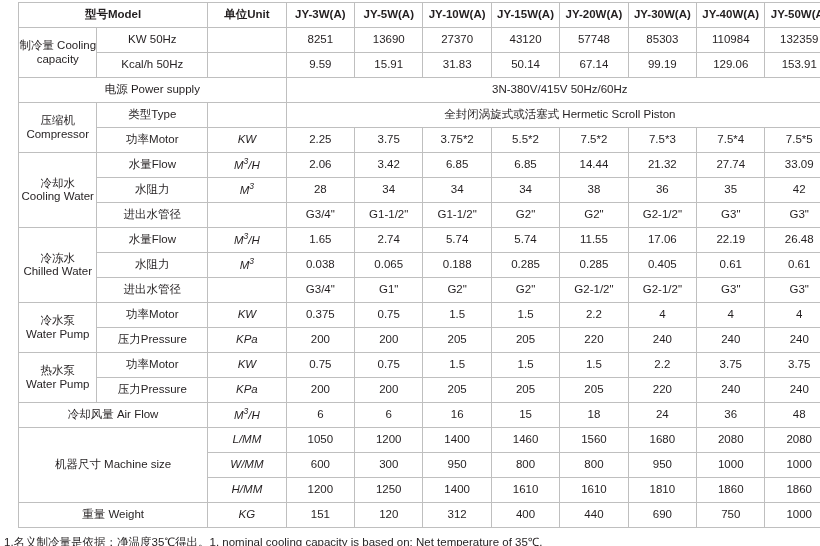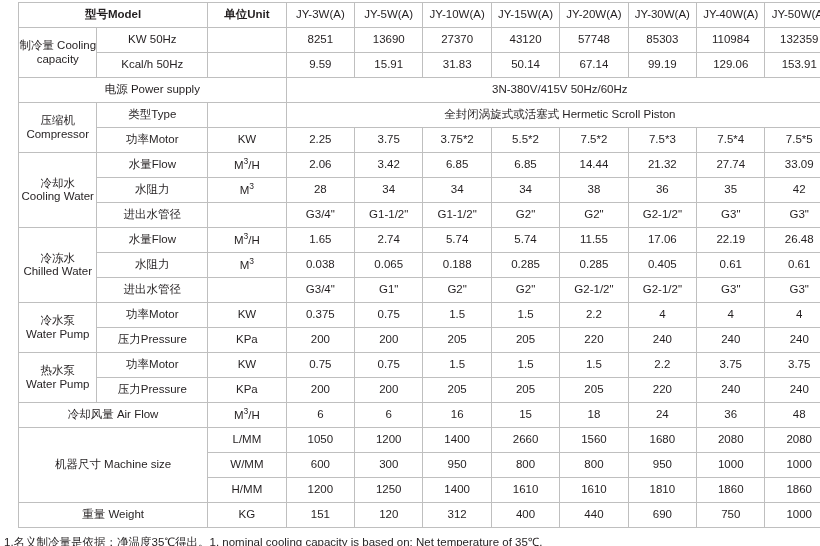--- a/index.html
+++ b/index.html
@@ -52,26 +52,27 @@
     font-weight: normal;
     font-size: 11.5px;
   }
   .lbl2 {
     background: #f1f1f1;
     font-weight: normal;
     font-size: 11.5px;
   }
   .model-hdr {
     background: #e8e8e8;
-    font-weight: normal;
+    font-weight: bold;
     font-size: 11.5px;
   }
   .unit-cell {
     background: #ffffff;
     font-size: 11.5px;
+    font-style: italic;
   }
   .val {
     font-size: 11.5px;
   }
   .two-line {
     font-size: 11px;
     line-height: 1.25;
   }
   .sup {
     font-size: 8.5px;
@@ -318,21 +319,21 @@
         <td class="val">36</td>
         <td class="val">48</td>
       </tr>
 
       <tr>
         <td class="lbl" colspan="2" rowspan="3">机器尺寸 Machine size</td>
         <td class="unit-cell">L/MM</td>
         <td class="val">1050</td>
         <td class="val">1200</td>
         <td class="val">1400</td>
-        <td class="val">2660</td>
+        <td class="val">1460</td>
         <td class="val">1560</td>
         <td class="val">1680</td>
         <td class="val">2080</td>
         <td class="val">2080</td>
       </tr>
 
       <tr>
         <td class="unit-cell">W/MM</td>
         <td class="val">600</td>
         <td class="val">300</td>

